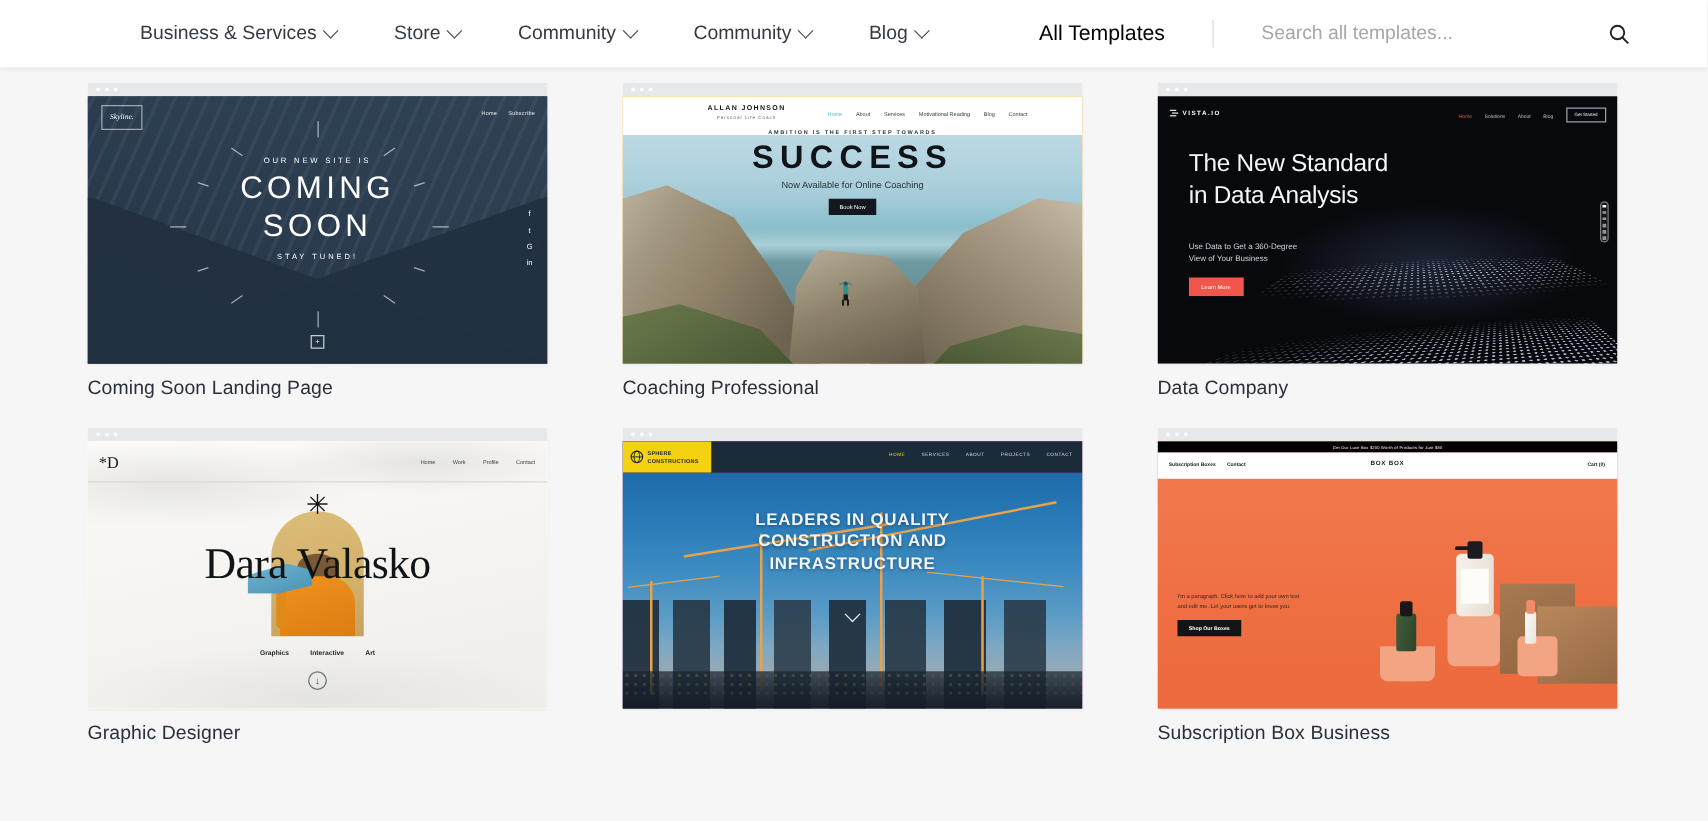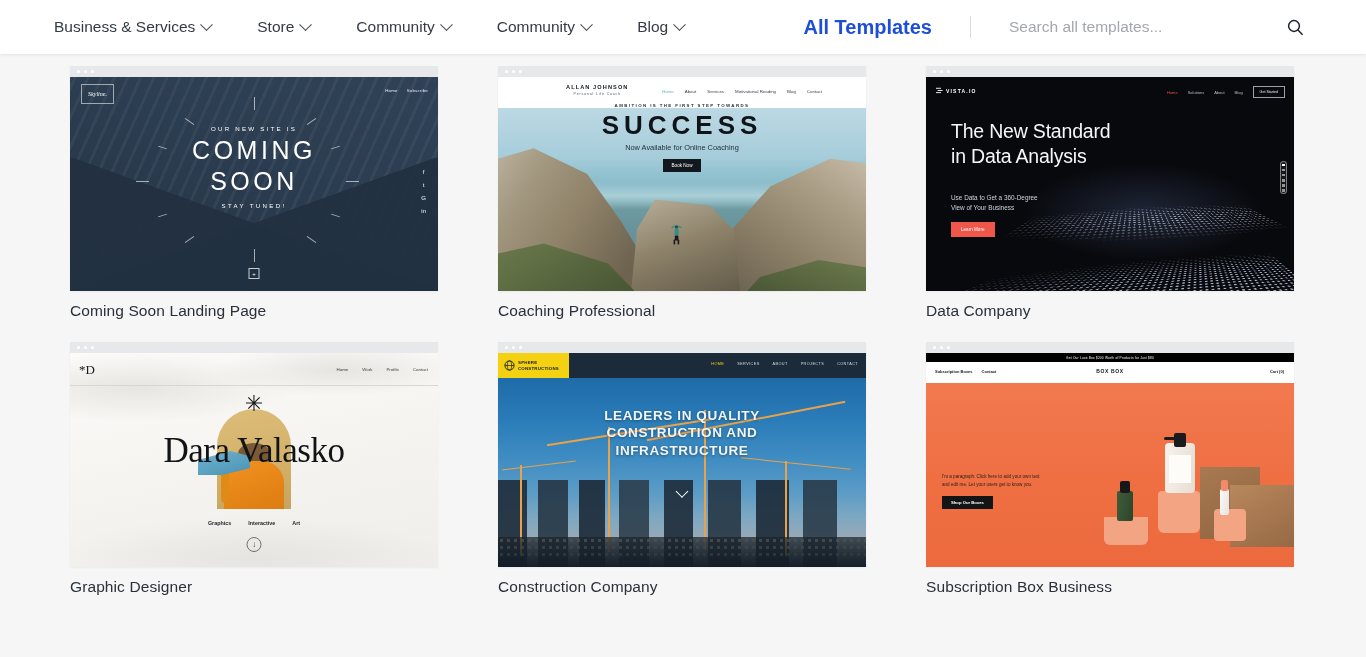--- a/index.html
+++ b/index.html
@@ -17,21 +17,21 @@
     height: 54px;
     background: #ffffff;
     display: flex;
     align-items: center;
     box-shadow: 0 1px 3px rgba(0,0,0,0.08);
     z-index: 5;
   }
   .nav {
     display: flex;
     align-items: center;
-    margin-left: 54px;
+    margin-left: 112px;
     gap: 0px;
   }
   .nav-item {
     display: flex;
     align-items: center;
     gap: 7px;
     padding: 0 23px;
     font-size: 15.5px;
     color: #333b44;
     cursor: pointer;
@@ -45,25 +45,24 @@
     border-bottom: 1.4px solid #4a4f56;
     transform: rotate(45deg) translate(-2px,-2px);
   }
   .header-right {
     display: flex;
     align-items: center;
     margin-left: auto;
     margin-right: 62px;
   }
   .all-templates {
-    font-size: 20px;
-    color: #1d4ed8;
+    font-size: 17px;
+    color: #000000;
     cursor: pointer;
     white-space: nowrap;
-    font-weight: bold;
   }
   .divider-v {
     width: 1px;
     height: 22px;
     background: #d9dadc;
     margin: 0 38px;
   }
   .search-box {
     display: flex;
     align-items: center;
@@ -612,21 +611,20 @@
         </div>
 
         <div class="h5">
           <div>LEADERS IN QUALITY</div>
           <div>CONSTRUCTION AND</div>
           <div>INFRASTRUCTURE</div>
         </div>
         <div class="chev5"></div>
       </div>
     </div>
-    <div class="card-title">Construction Company</div>
   </div>
 
   <div class="card">
     <div class="thumb">
       <div class="browser-bar">
         <span class="dot"></span>
         <span class="dot"></span>
         <span class="dot"></span>
       </div>
       <div class="viewport t6">

